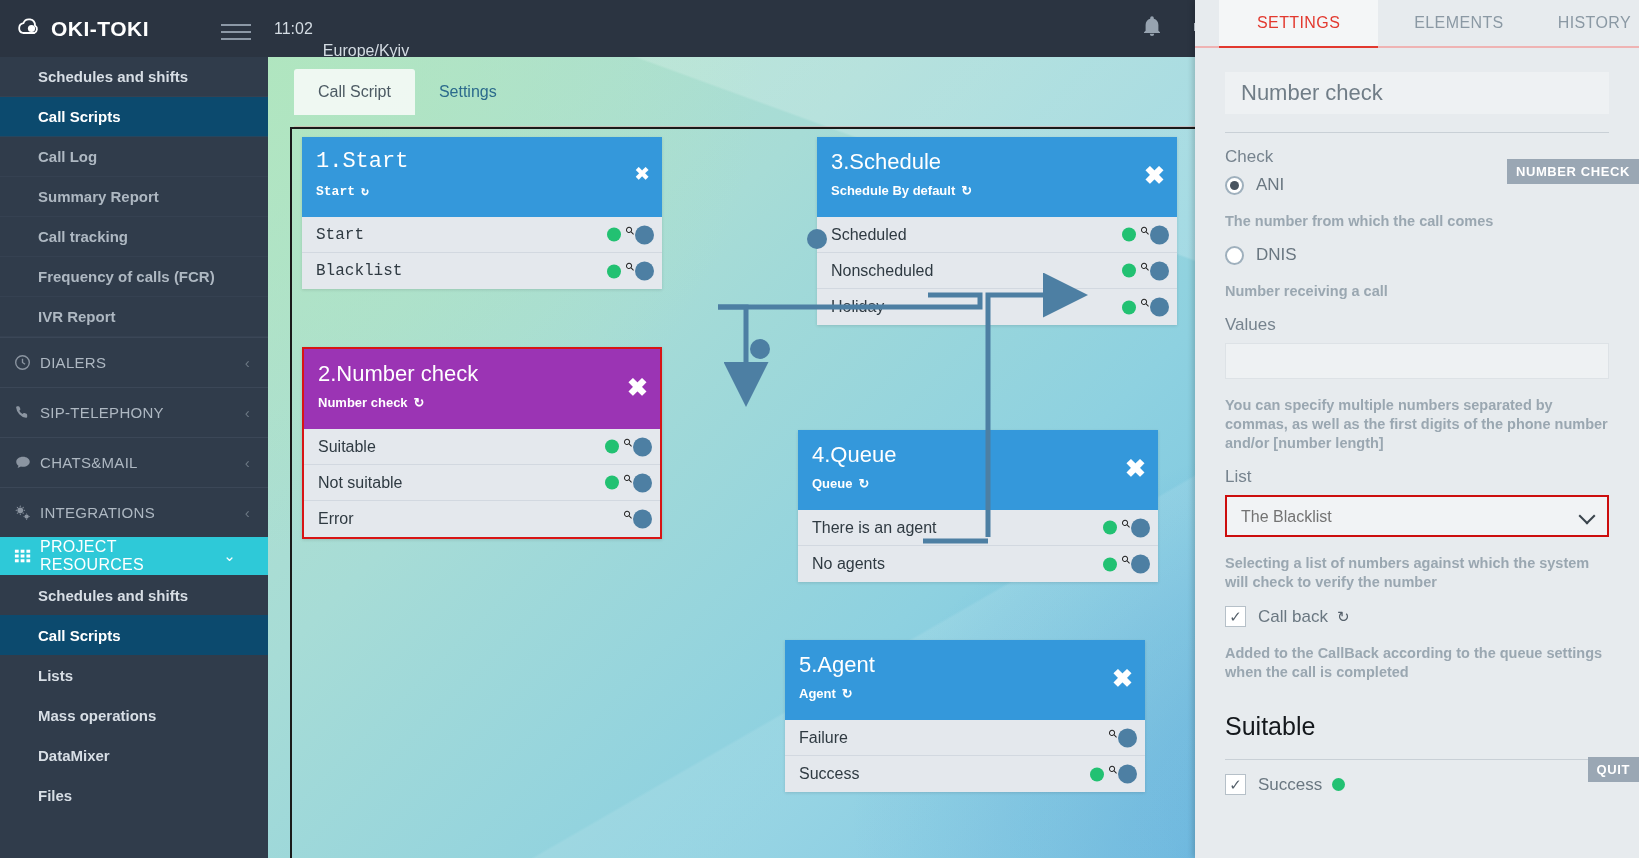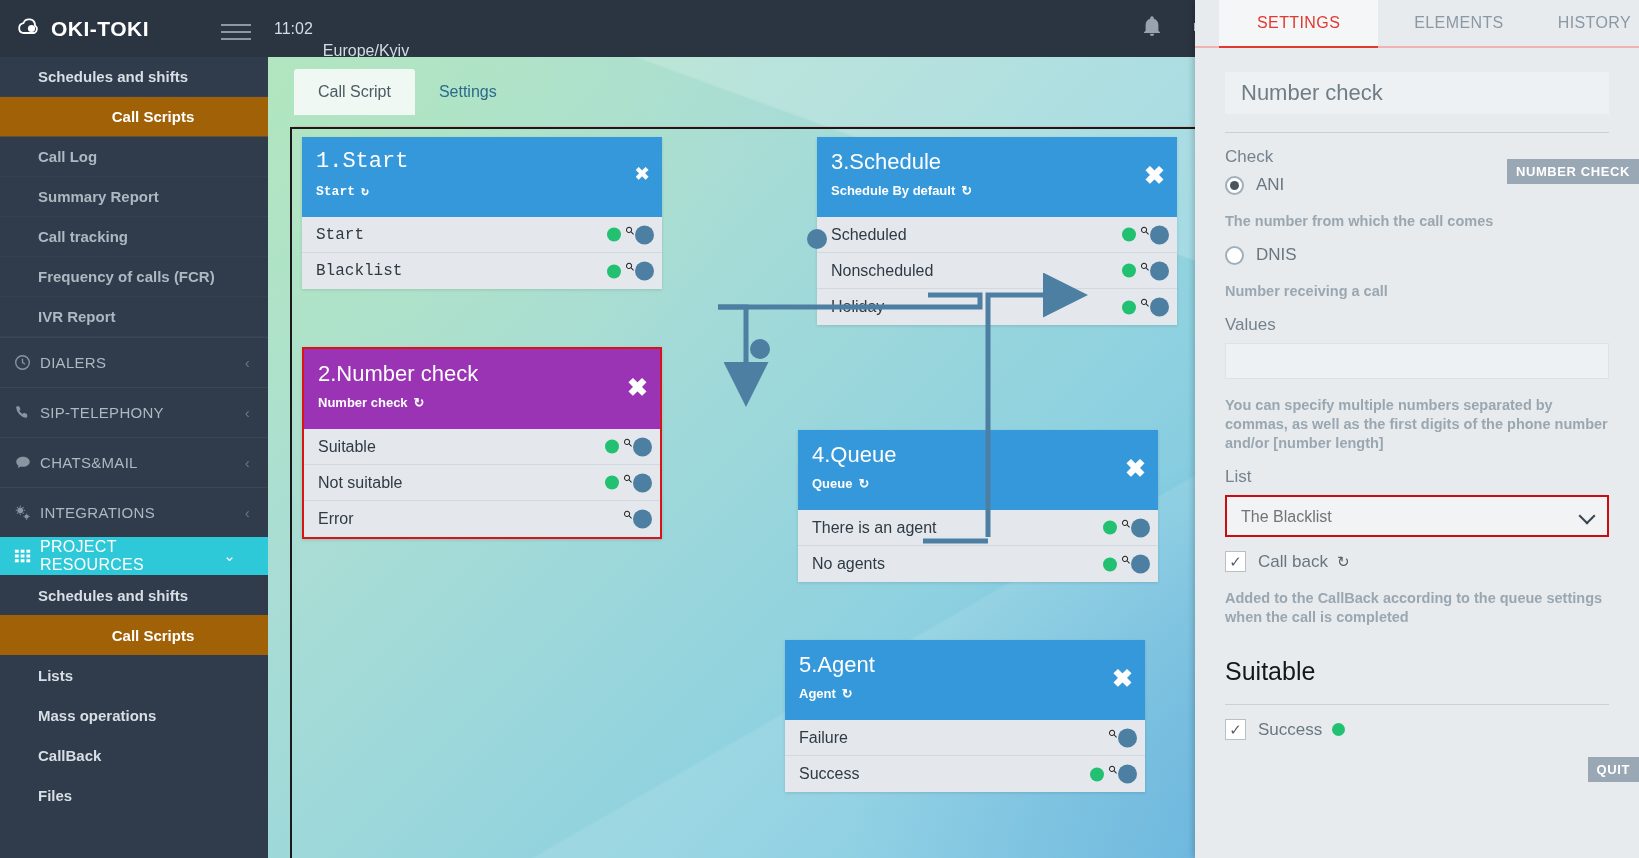--- a/index.html
+++ b/index.html
@@ -23,21 +23,21 @@
   .brand-name{ color:#fff; font-weight:bold; font-size:21px; letter-spacing:.5px;}
   .burger{ position:absolute; left:221px; top:19px; width:30px; cursor:pointer;}
   .burger span{ display:block; height:2px; background:#8c98a6; margin:5px 0; }
 
   .nav-main > div { border-bottom:1px solid #38455599; }
   .nav-item{
     height:40px; display:flex; align-items:center;
     color:#aeb8c2; font-size:15px; padding-left:38px; cursor:pointer;font-weight:bold;
   }
   .nav-item.bold{ color:#d7dee5; font-weight:bold;text-align:center; }
-  .nav-item.active{ background:#a16207; color:#ffffff; font-weight:bold;justify-content:center;}
+  .nav-item.active{ background:#0c4a6e; color:#ffffff; font-weight:bold;}
   .nav-group{
     height:50px; display:flex; align-items:center; color:#aeb8c2;
     font-size:15px; padding-left:14px; cursor:pointer; letter-spacing:.3px;
     border-top:1px solid #3b4757;
   }
   .nav-group .gi{ width:26px; flex:0 0 auto; display:flex; align-items:center; color:#8b95a1;}
   .nav-group .chev{ margin-left:auto; margin-right:18px; color:#6c7884; font-size:15px;}
   .nav-group.sel{ background:#2ec9d8; color:#fff; border-top:none;}
   .nav-group.sel .gi, .nav-group.sel .chev{ color:#fff; }
 
@@ -287,21 +287,21 @@
       <div class="nav-item active">
         <span>Call Scripts</span>
       </div>
       <div class="nav-item bold">
         <span>Lists</span>
       </div>
       <div class="nav-item bold">
         <span>Mass operations</span>
       </div>
       <div class="nav-item bold">
-        <span>CallBack</span>
+        <span>DataMixer</span>
       </div>
       <div class="nav-item bold">
         <span>Files</span>
       </div>
     </div>
 </div>
 
 <div id="topbar">
   <span id="clock">11:02</span>
   <span id="tz">Europe/Kyiv</span>
@@ -523,20 +523,21 @@
     <div class="hint">Number receiving a call</div>
 
     <div class="lbl">Values</div>
     <input class="txtinput" style="">
     <div class="hint">You can specify multiple numbers separated by commas, as well as the first digits of the phone number and/or [number length]</div>
 
     <div class="lbl">List</div>
     <div class="selwrap">
       <select class="sel" id="list-select"><option>The Blacklist</option></select>
     </div>
+    <div class="hint">Selecting a list of numbers against which the system will check to verify the number</div>
 
     <div class="chk-row">
       <span class="chk">✓</span>
       <span class="t">Call back</span>
       <span class="sync">↻</span>
     </div>
     <div class="hint">Added to the CallBack according to the queue settings when the call is completed</div>
 
     <div class="sect-title">Suitable</div>
     <div class="p-sep"></div>

